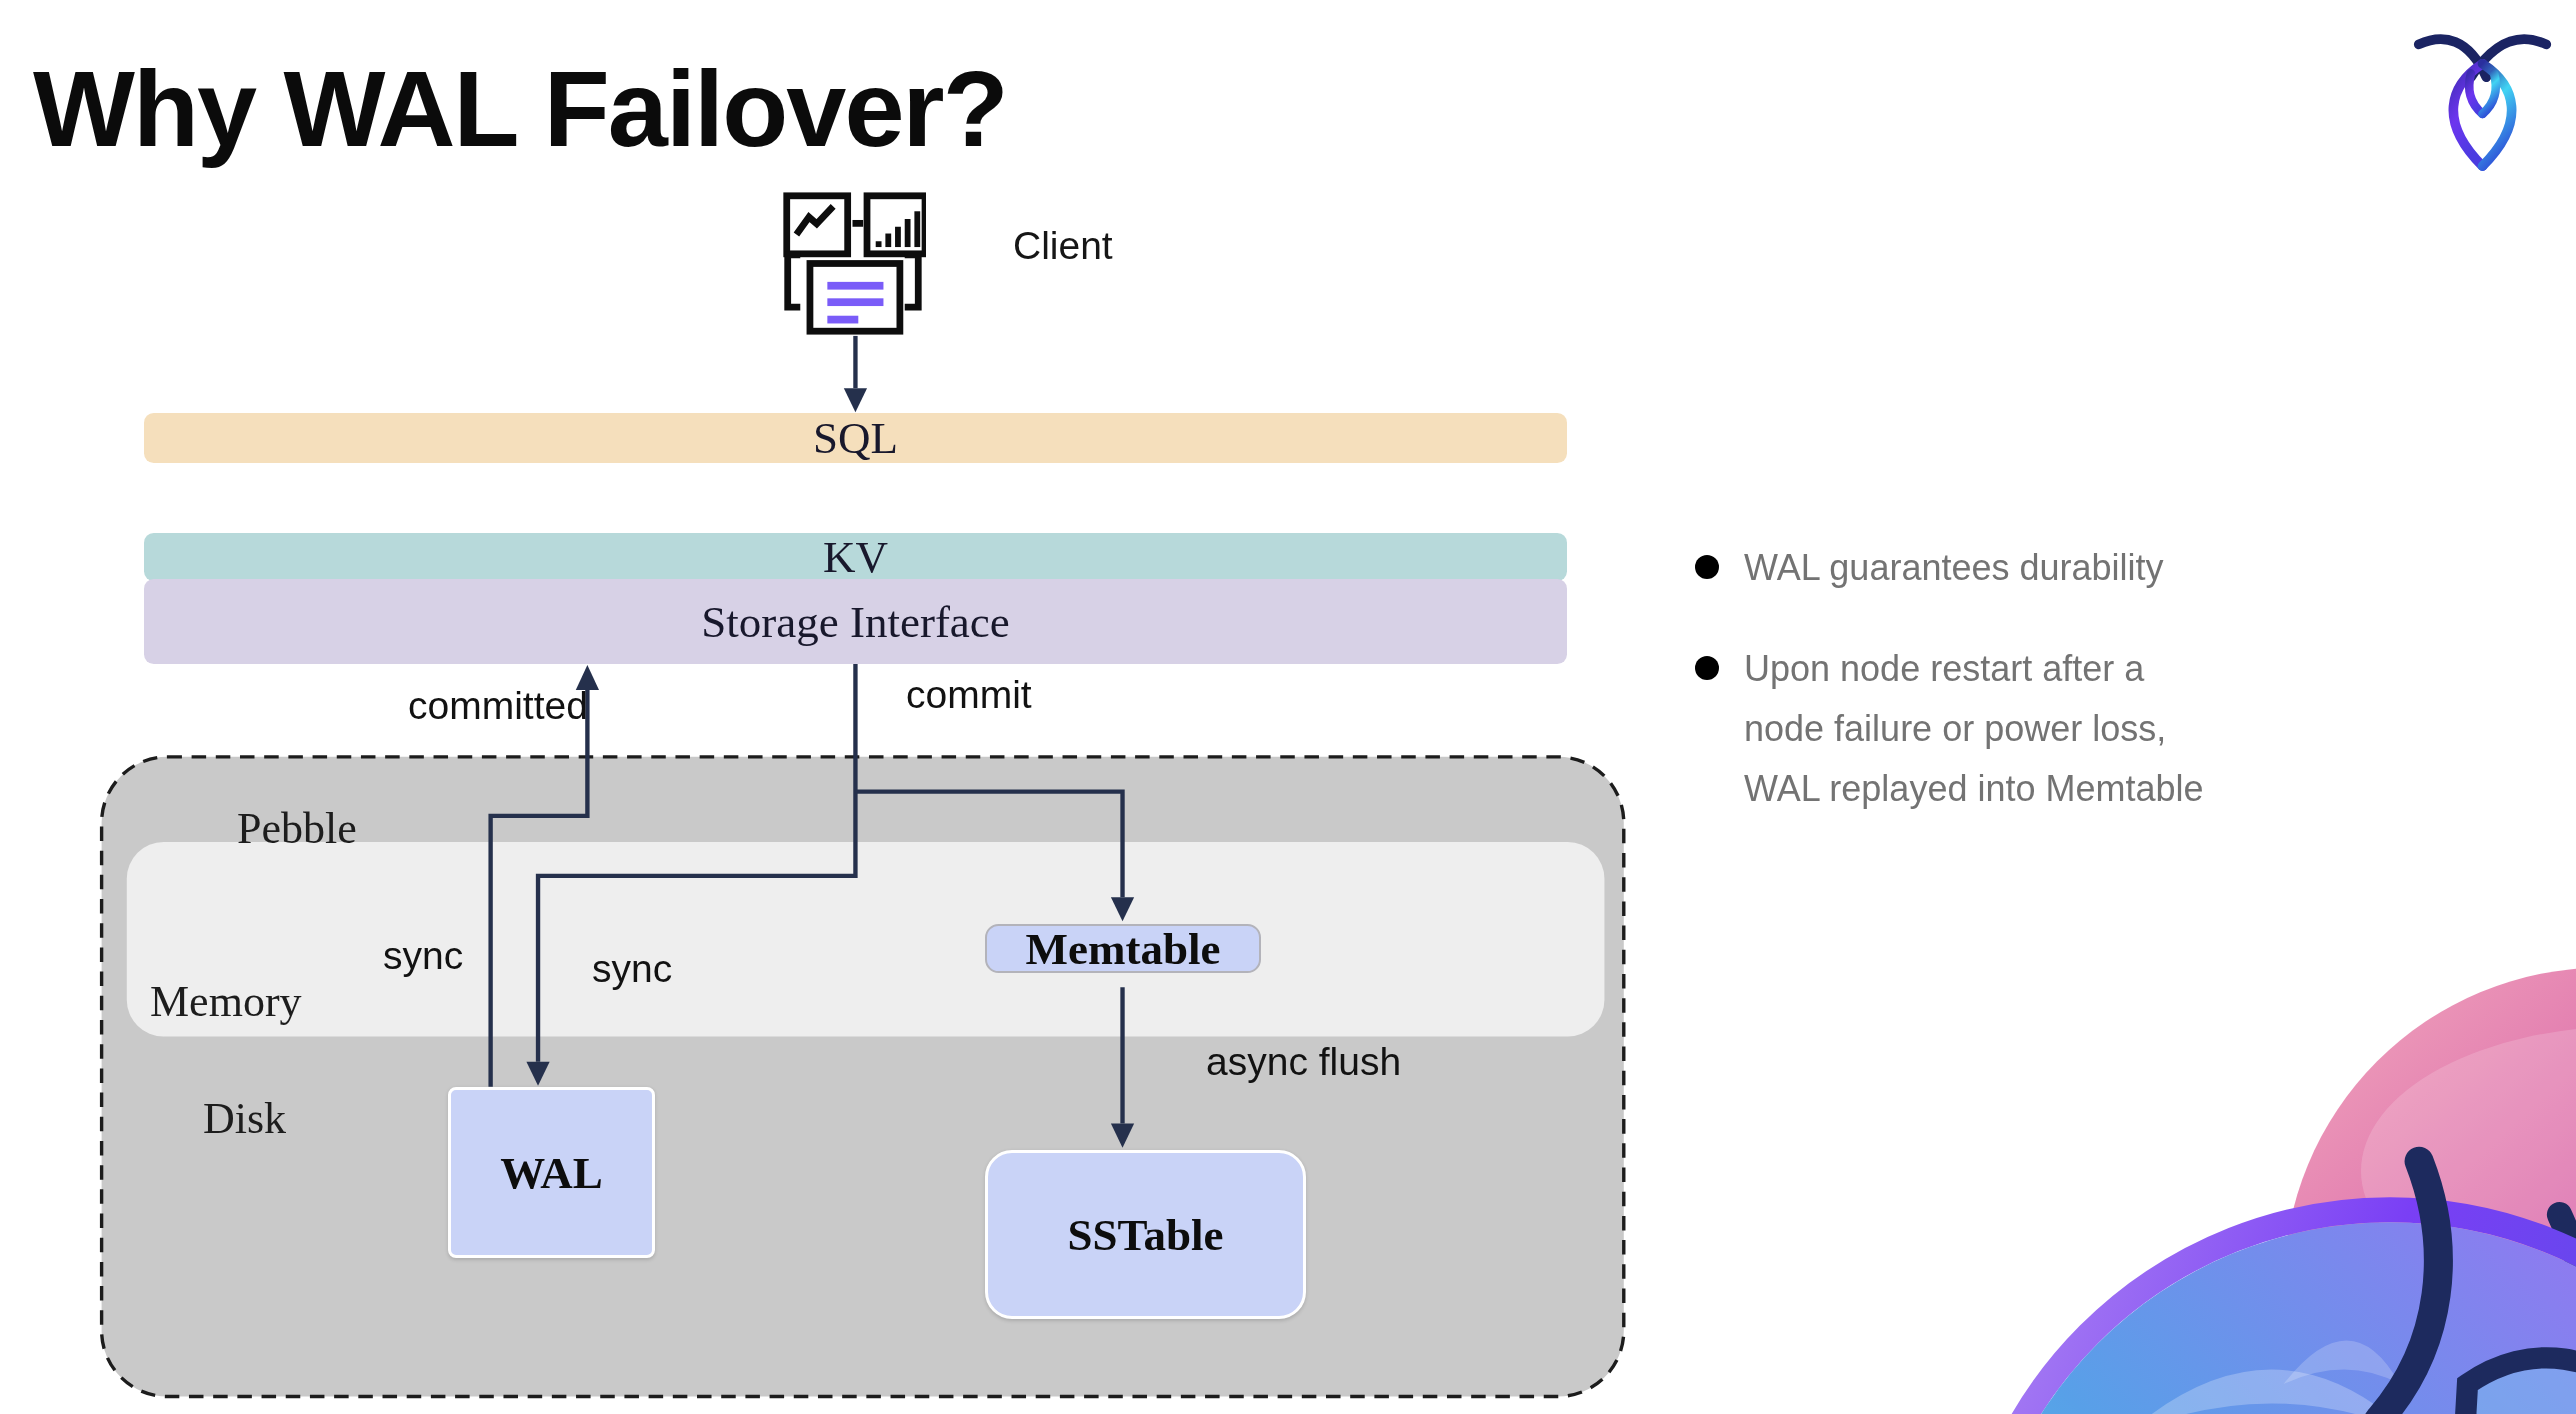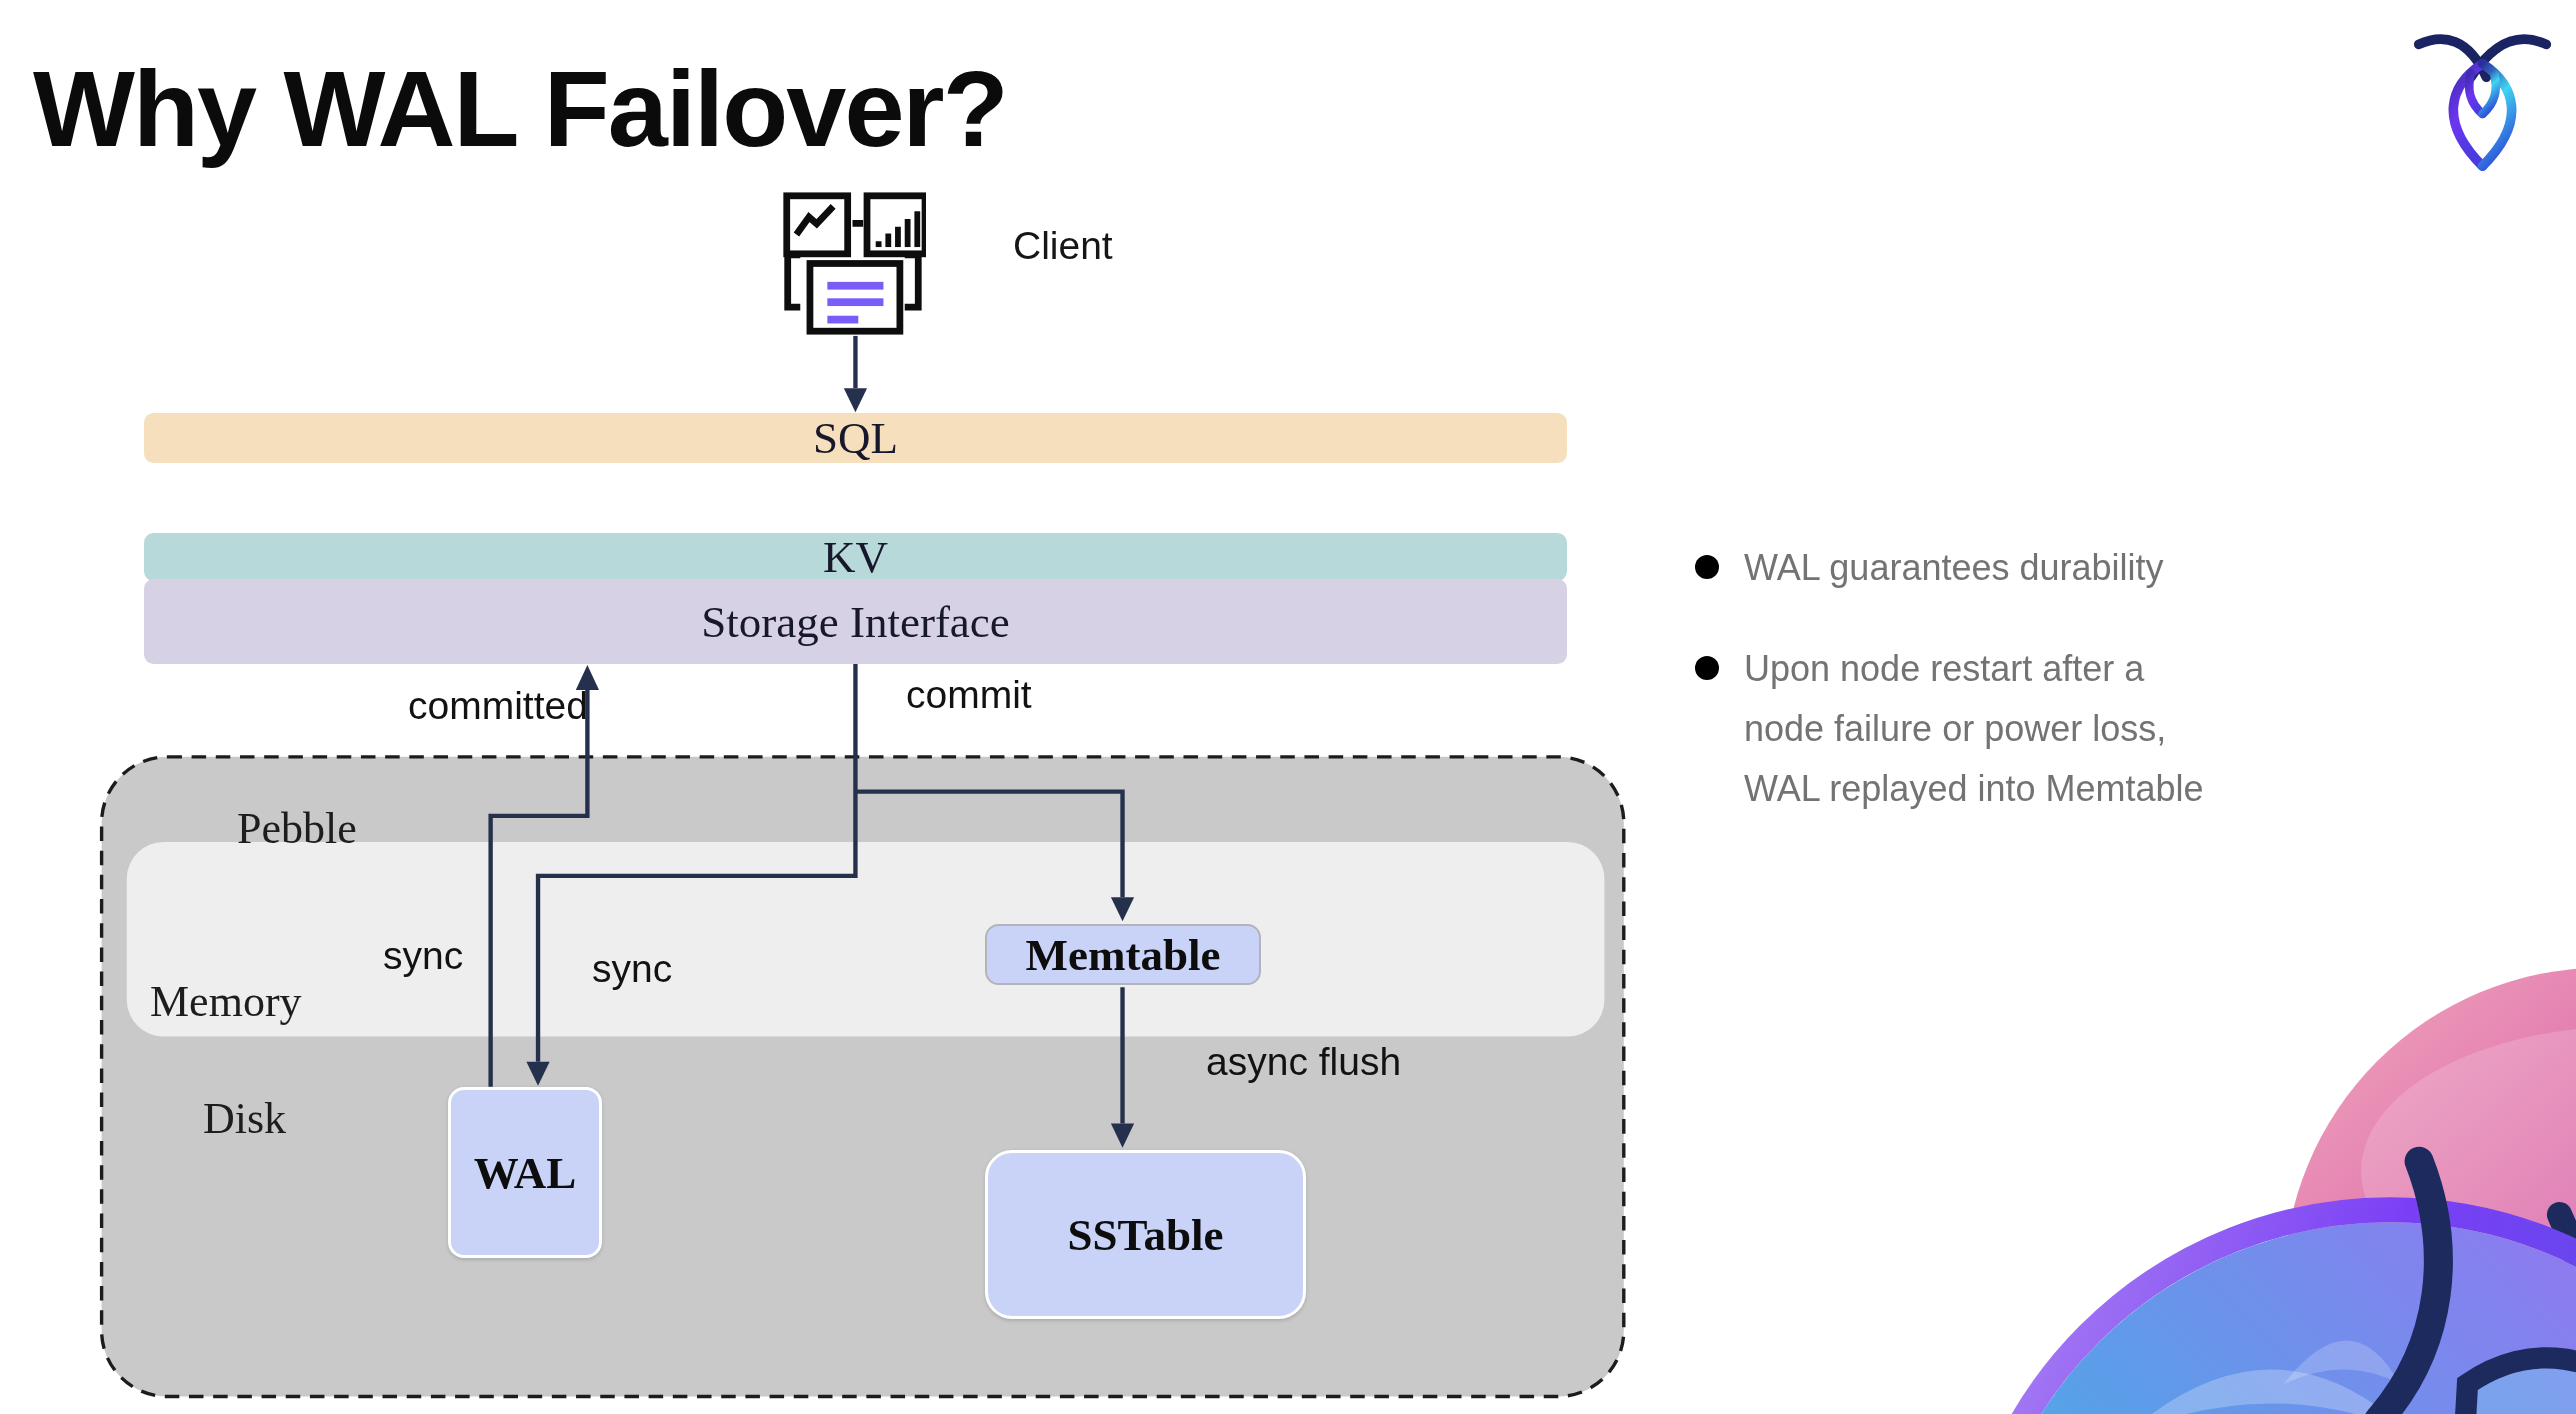--- a/index.html
+++ b/index.html
@@ -28,23 +28,23 @@
   .edge-label{position:absolute;font-size:39px;line-height:46px;color:#121212;}
   .lbl-committed{left:408px;top:683px;}
   .lbl-commit{left:906px;top:672px;}
   .lbl-sync-left{left:383px;top:933px;}
   .lbl-sync-right{left:592px;top:946px;}
   .lbl-async{left:1206px;top:1039px;}
 
   .node{position:absolute;background:#c9d3f7;display:flex;align-items:center;justify-content:center;
         font-family:"Liberation Serif",serif;font-weight:700;font-size:45px;color:#0d0d0d;
         box-sizing:border-box;}
-  .node-wal{left:448px;top:1087px;width:154px;height:171px;border:3.9px solid #ffffff;border-radius:16px;
+  .node-wal{left:448px;top:1087px;width:207px;height:171px;border:3.9px solid #ffffff;border-radius:8px;
             box-shadow:0 1.9px 3.9px rgba(0,0,0,.15);}
-  .node-memtable{left:985px;top:924px;width:276px;height:61px;border:2.9px solid #b3b3ba;border-radius:13.5px;}
+  .node-memtable{left:985px;top:924px;width:276px;height:49px;border:2.9px solid #b3b3ba;border-radius:13.5px;}
   .node-sstable{left:985px;top:1150px;width:321px;height:169px;border:3.9px solid #ffffff;border-radius:27px;
                 box-shadow:0 1.9px 3.9px rgba(0,0,0,.15);}
 
   .bullets{position:absolute;left:1695px;top:538px;width:774px;}
   .bullet-item{display:flex;align-items:flex-start;}
   .bullet-item + .bullet-item{margin-top:41px;}
   .bullet-dot{flex:0 0 auto;width:24px;height:24px;border-radius:50%;background:#000;
               margin-top:17.4px;margin-right:25px;}
   .bullet-text{font-size:36px;line-height:60px;color:#737373;white-space:pre-line;}
 

